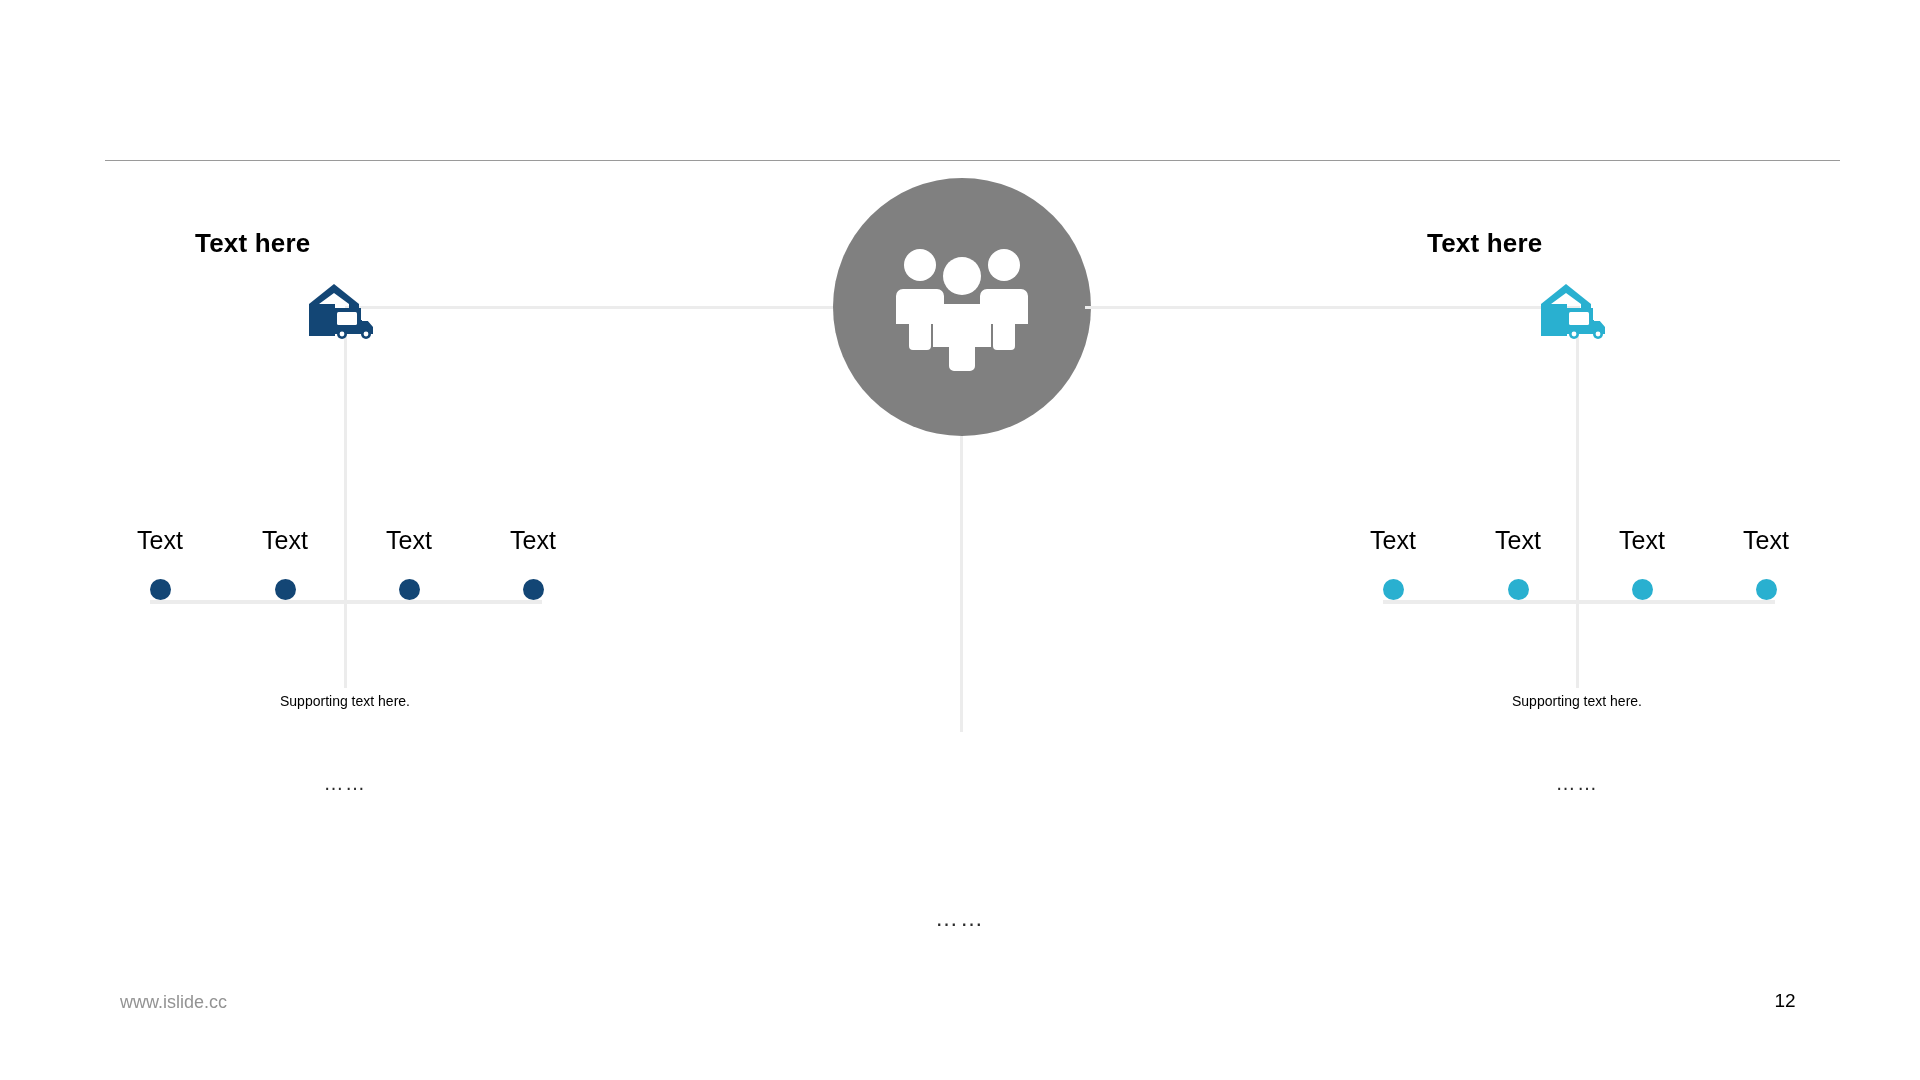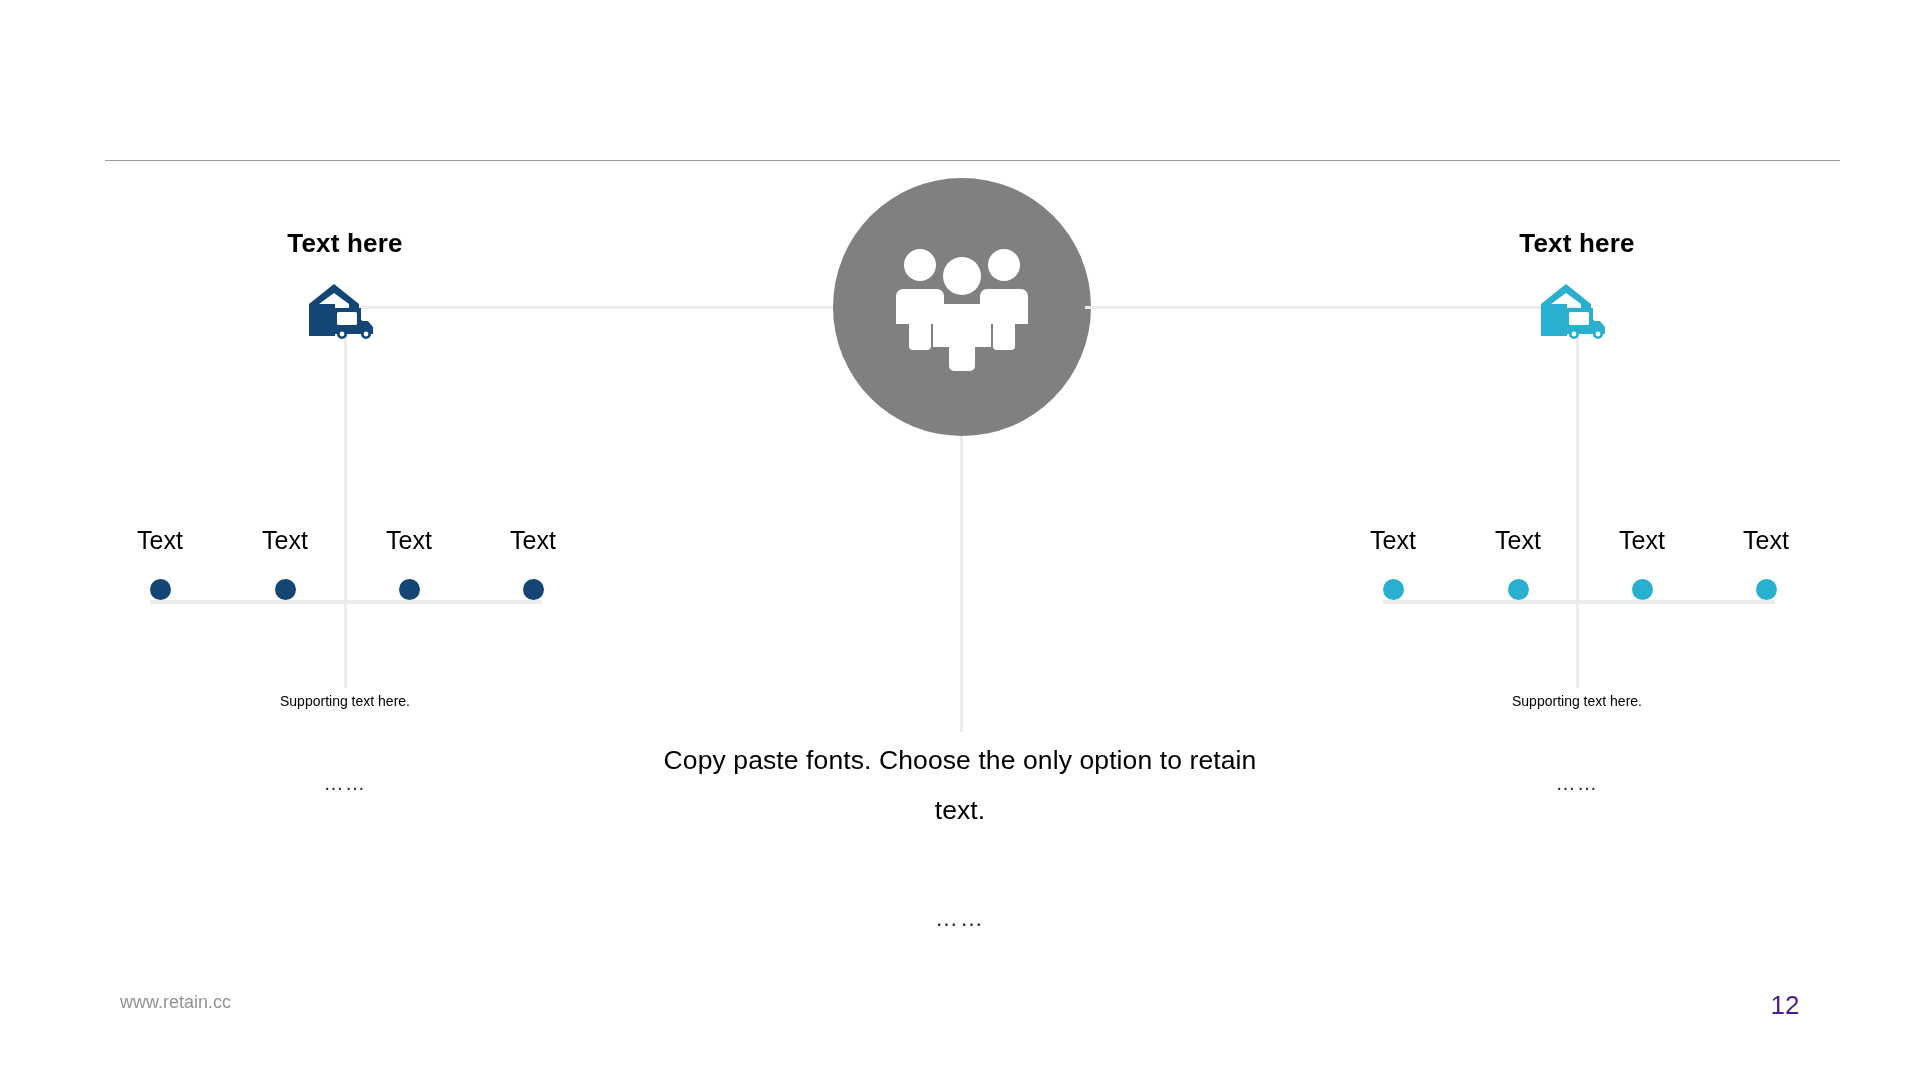--- a/index.html
+++ b/index.html
@@ -86,21 +86,20 @@
     font-size: 23px;
     letter-spacing: 2px;
     color: #2b2b2b;
   }
 
   
   .side-title {
     position: absolute;
     top: 228px;
     width: 300px;
-    text-align: center;
     font-size: 26px;
     font-weight: bold;
     color: #000000;
     letter-spacing: .2px;
   }
 
   .side-icon {
     position: absolute;
     top: 282px;
     width: 80px;
@@ -160,22 +159,22 @@
     top: 992px;
     font-size: 18px;
     color: #939393;
   }
   .footer-page {
     position: absolute;
     left: 1740px;
     top: 990px;
     width: 90px;
     text-align: center;
-    font-size: 26px;
-    color: #4c1d95;
+    font-size: 19px;
+    color: #000000;
   }
 </style>
 </head>
 <body>
 
 <div class="slide">
 
   <div class="top-divider"></div>
 
   <div class="line-h" style="left:345px; top:306px; width:495px;"></div>
@@ -234,21 +233,20 @@
       <circle cx="117" cy="22" r="16" fill="#ffffff"></circle>
       <path d="M100 46 h34 a7 7 0 0 1 7 7 v28 h-13 v22 a4 4 0 0 1 -4 4 h-14 a4 4 0 0 1 -4 -4 v-22 h-13 v-28 a7 7 0 0 1 7 -7 z" fill="#ffffff"></path>
 
       <circle cx="75" cy="33" r="19" fill="#ffffff"></circle>
       <path d="M54 61 h42 a8 8 0 0 1 8 8 v35 h-16 v19 a5 5 0 0 1 -5 5 h-16 a5 5 0 0 1 -5 -5 v-19 h-16 v-35 a8 8 0 0 1 8 -8 z" fill="#ffffff"></path>
     </svg>
   </div>
 
   <div class="line-v center-vline"></div>
 
-  <div class="center-body">Copy paste fonts. Choose the only option to retain text.</div>
   <div class="center-ellipsis">……</div>
 
   <div class="line-h" style="left:1085px; top:306px; width:495px;"></div>
 
   <div class="line-v" style="left:1576px; top:330px; height:358px;"></div>
 
   <div class="line-h" style="left:1383px; top:600px; width:392px; height:4px;"></div>
 
   <div class="side-title" style="left:1427px;">Text here</div>
 
@@ -281,16 +279,16 @@
     </div>
     <div class="dot-item" style="left:373px;">
       <span class="dot-label">Text</span>
       <span class="dot" style="background:#29b0d0;"></span>
     </div>
   </div>
 
   <div class="side-support" style="left:1367px;">Supporting text here.</div>
   <div class="side-ellipsis" style="left:1427px;">……</div>
 
-  <div class="footer-url">www.retain.cc</div>
+  <div class="footer-url">www.islide.cc</div>
   <div class="footer-page">12</div>
 
 </div>
 
 </body></html>

